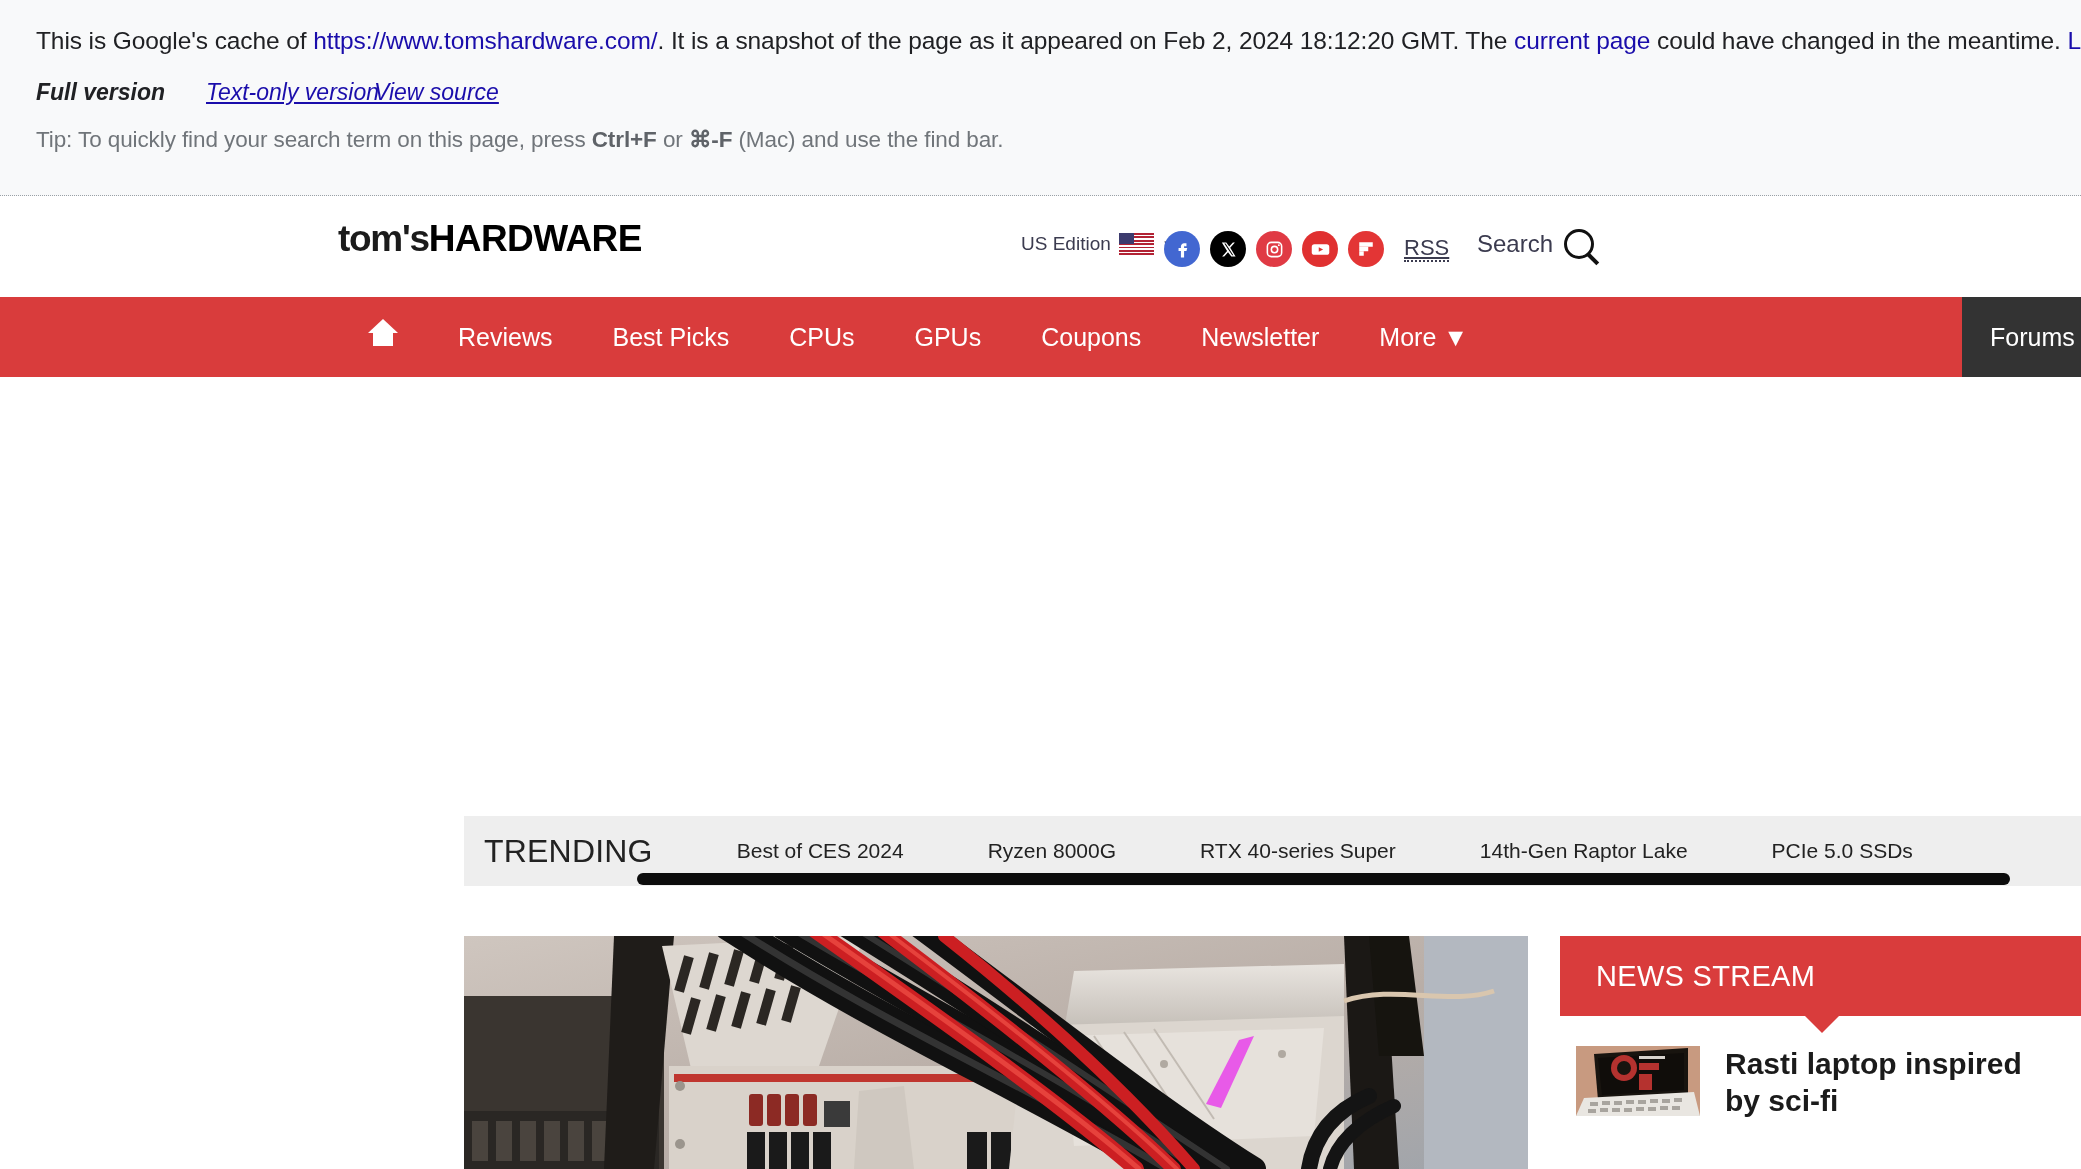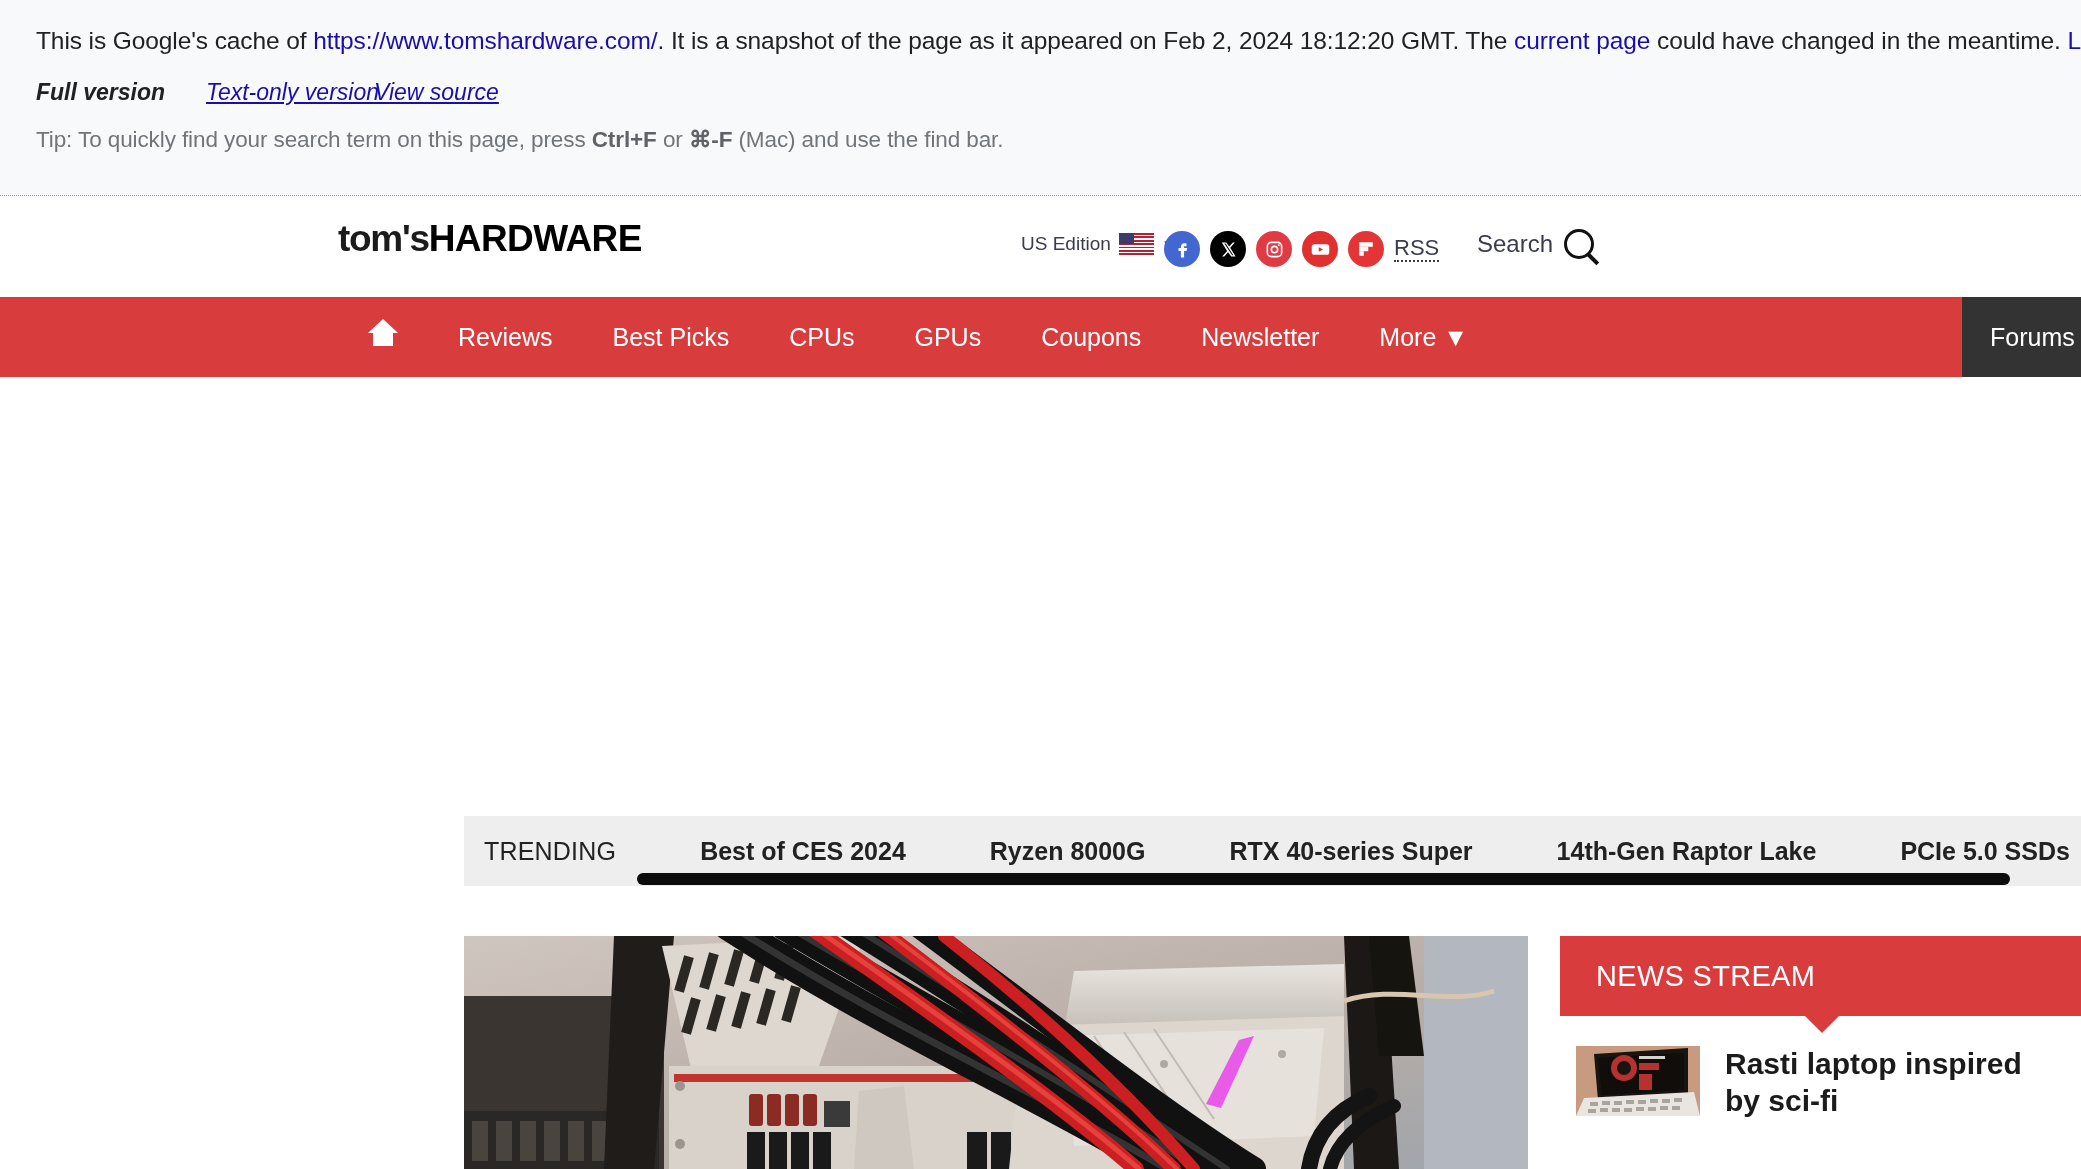--- a/index.html
+++ b/index.html
@@ -80,22 +80,22 @@
     display: flex; align-items: center; justify-content: center;
     color: #fff; font-size: 21px; font-weight: bold;
     flex: 0 0 auto;
   }
   .soc.fb { background: #4267d1; }
   .soc.x  { background: #000000; }
   .soc.ig { background: #e03a44; }
   .soc.yt { background: #e03030; }
   .soc.fl { background: #e33535; }
   .rss-label {
-    font-size: 22px; color: #3b3b4f;
-    border-bottom: 2px dotted #3b3b4f; line-height: 1.1;
+    margin-left: 10px; font-size: 22px; color: #3b3b4f;
+    border-bottom: 2px dotted #3b3b4f; line-height: 1.1; text-decoration: underline;
   }
 
   #search-box {
     position: absolute; left: 1477px; top: 32px;
     display: flex; align-items: center; gap: 11px;
     font-size: 24px; color: #3b3b4f; white-space: nowrap;
   }
   .mag {
     width: 30px; height: 30px; border: 3.5px solid #111;
     border-radius: 50%; position: relative; display:inline-block;
@@ -150,26 +150,26 @@
 
   
   #trending {
     position: absolute; top: 816px; left: 464px;
     width: 1617px; height: 70px;
     background: #eeeeee;
     display: flex; align-items: center;
     overflow: hidden;
   }
   .trend-label {
-    font-size: 25px; color: #222; letter-spacing: 0.2px;
+    font-size: 32px; color: #222; letter-spacing: 0.2px;
     padding-left: 20px; white-space: nowrap;
   }
   .trend-item {
-    font-size: 25px; color: #222; white-space: nowrap;
-    padding-left: 84px; cursor: pointer; font-weight: bold;
+    font-size: 21px; color: #222; white-space: nowrap;
+    padding-left: 84px; cursor: pointer;
   }
   #trend-scroll-track {
     position: absolute; top: 872px; left: 464px;
     width: 1617px; height: 14px; background: #eeeeee;
   }
   #trend-scroll-thumb {
     position: absolute; top: 873px; left: 637px;
     width: 1373px; height: 12px;
     background: #0c0c0c; border-radius: 7px;
   }

